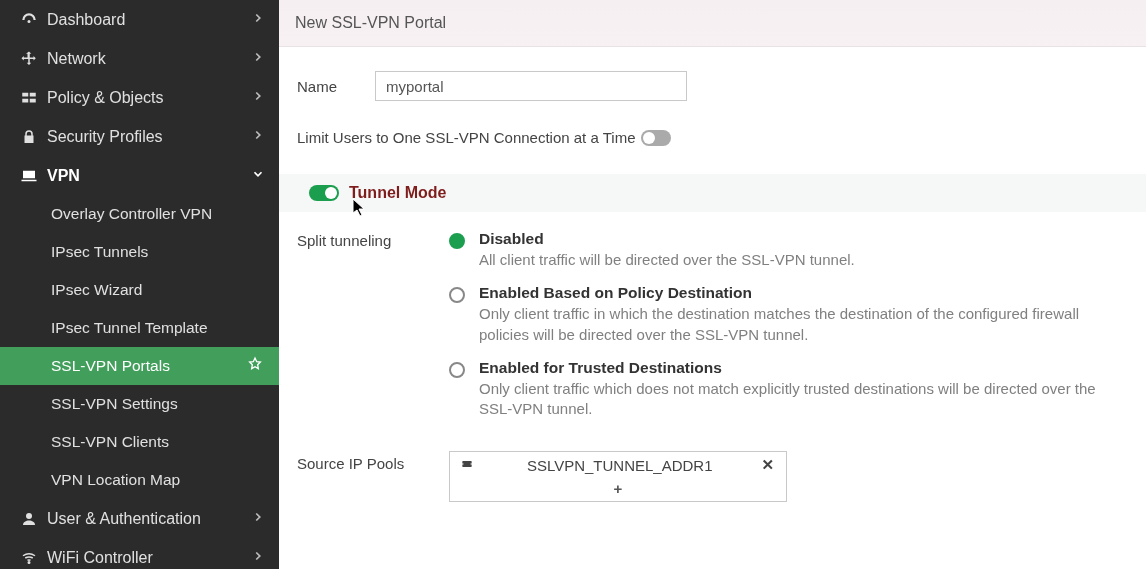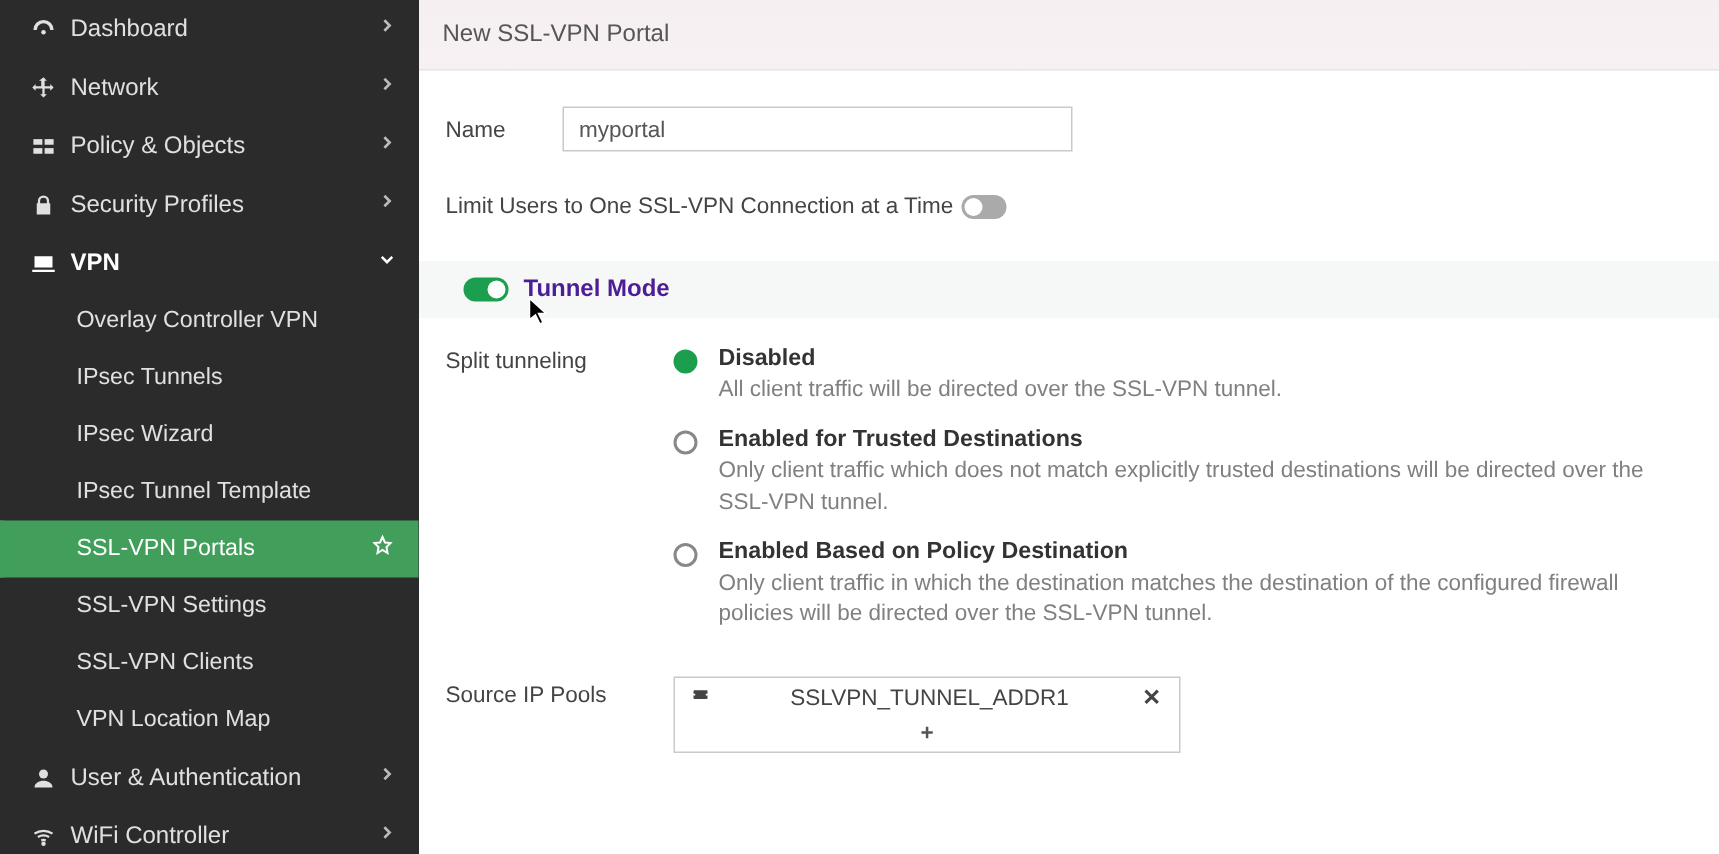--- a/index.html
+++ b/index.html
@@ -80,21 +80,21 @@
   }
   .content {
     flex:1;
     padding: 24px 18px;
     overflow-y:auto;
     color:#444;
   }
   .row { display:flex; align-items:center; margin-bottom: 28px; }
   .fld-label { min-width: 78px; color:#444; }
   input.text {
-    height: 30px; width: 340px;
+    height: 30px; width: 312px;
     border: 1px solid #c9c9c9;
     padding: 0 10px;
     font-size: 15px;
     color:#555;
   }
 
   
   .toggle {
     position:relative;
     width: 30px; height:16px;
@@ -119,21 +119,21 @@
 
   
   .section-head {
     display:flex; align-items:center;
     background:#f6f7f7;
     padding: 10px 6px;
     margin: 0 -18px 18px -18px;
     padding-left: 24px;
     font-size:16px;
     font-weight:600;
-    color:#4c1d95;
+    color:#7f1d1d;
   }
   .section-head .toggle { margin-right: 10px; }
 
   
   .options-block { display:flex; }
   .options-label { width: 152px; padding-top:2px; color:#444; }
   .options-list  { flex:1; }
   .opt {
     display:flex;
     align-items:flex-start;
@@ -341,29 +341,29 @@
           <div class="opt">
             <span class="radio sel"></span>
             <div class="opt-text">
               <div class="opt-title bold" style="font-weight: 700;">Disabled</div>
               <div class="opt-desc">All client traffic will be directed over the SSL-VPN tunnel.</div>
             </div>
           </div>
           <div class="opt">
             <span class="radio"></span>
             <div class="opt-text">
-              <div class="opt-title bold" style="font-weight: 700;">Enabled for Trusted Destinations</div>
-              <div class="opt-desc">Only client traffic which does not match explicitly trusted destinations will be directed over the SSL-VPN tunnel.</div>
+              <div class="opt-title bold" style="font-weight: 700;">Enabled Based on Policy Destination</div>
+              <div class="opt-desc">Only client traffic in which the destination matches the destination of the configured firewall policies will be directed over the SSL-VPN tunnel.</div>
             </div>
           </div>
           <div class="opt">
             <span class="radio"></span>
             <div class="opt-text">
-              <div class="opt-title bold" style="font-weight: 700;">Enabled Based on Policy Destination</div>
-              <div class="opt-desc">Only client traffic in which the destination matches the destination of the configured firewall policies will be directed over the SSL-VPN tunnel.</div>
+              <div class="opt-title bold" style="font-weight: 700;">Enabled for Trusted Destinations</div>
+              <div class="opt-desc">Only client traffic which does not match explicitly trusted destinations will be directed over the SSL-VPN tunnel.</div>
             </div>
           </div>
         </div>
     </div>
 
     <div class="poolrow">
       <div class="poollabel">Source IP Pools</div>
       <div class="poolbox">
         <div id="pool-entries">
             <div class="entry">

